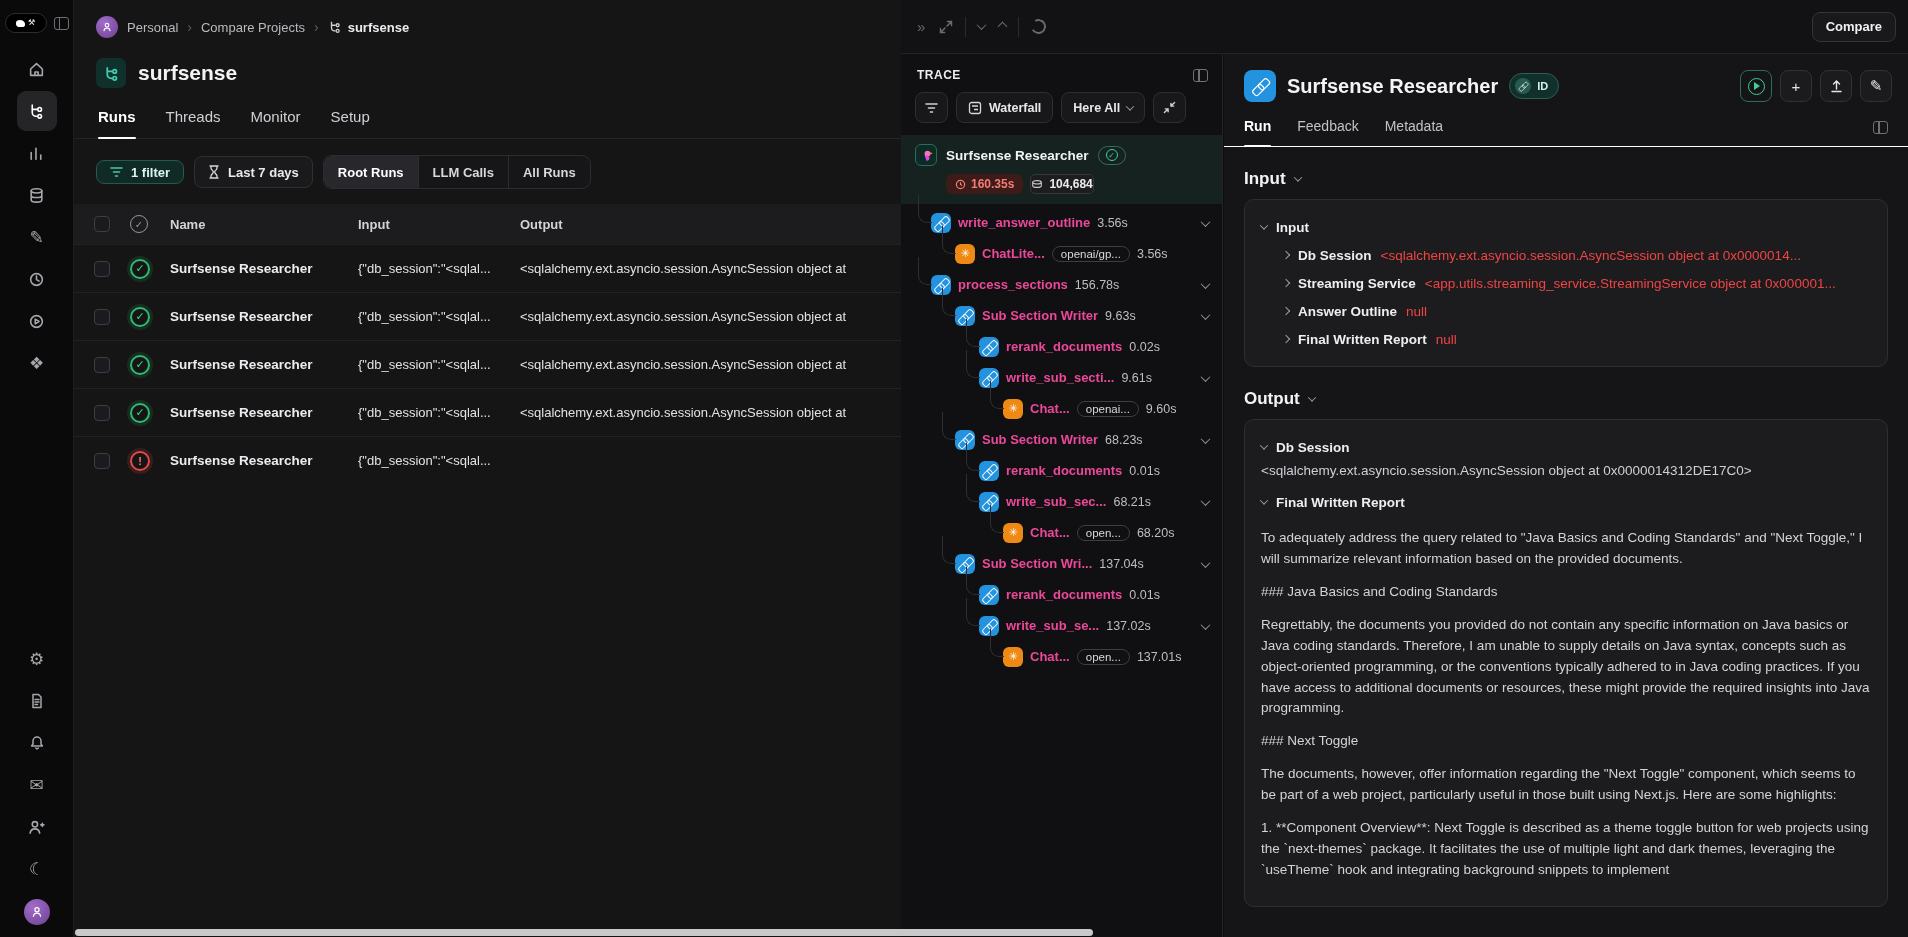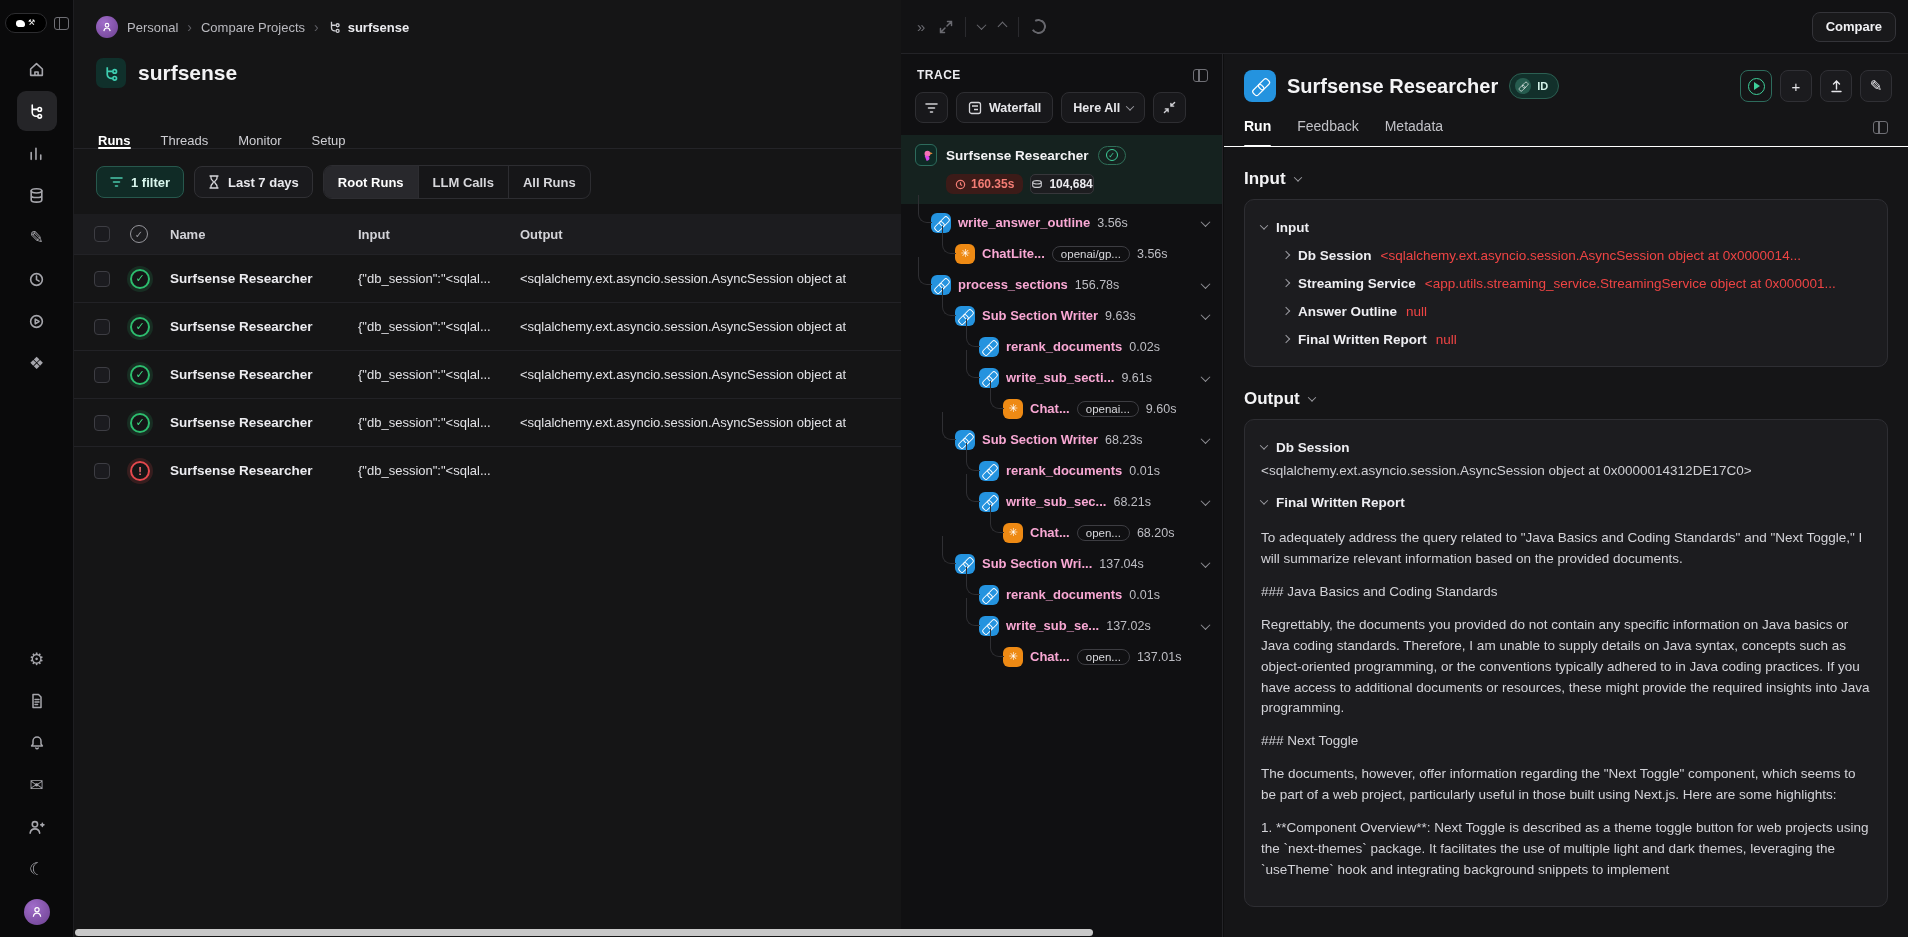--- a/index.html
+++ b/index.html
@@ -33,25 +33,25 @@
     background:radial-gradient(circle at 35% 30%,#a06cc9,#6d4191);
     display:flex;align-items:center;justify-content:center;}
   .crumb-sep{color:#5e5e64;font-size:14px;}
   .crumb-proj{display:flex;align-items:center;gap:6px;color:#ececf0;font-weight:700;}
   .crumb-proj .mini-branch{color:#cfcfd4;}
   .title-row{display:flex;align-items:center;gap:12px;padding-left:22px;margin-top:4px;}
   .title-ic{width:30px;height:30px;border-radius:7px;background:#10302b;color:#3ecfb2;
     display:flex;align-items:center;justify-content:center;}
   .page-title{font-size:21px;font-weight:700;color:#f3f3f5;}
   .tabs{display:flex;gap:30px;padding-left:24px;margin-top:20px;border-bottom:1px solid #242428;}
-  .tab{font-size:13px;color:#cfcfd4;position:relative;margin-top:25px;}
+  .tab{font-size:15px;color:#cfcfd4;padding-bottom:13px;position:relative;}
   .tab.active{color:#fff;font-weight:700;}
   .tab.active::after{content:"";position:absolute;left:0;right:0;bottom:-1px;height:2.5px;background:#fff;border-radius:2px;}
   .filter-row{display:flex;align-items:center;gap:10px;padding:16px 0 15px 22px;}
-  .chip-filter{height:32px;display:flex;align-items:center;gap:8px;padding:0 13px;border-radius:8px;
+  .chip-filter{height:24px;display:flex;align-items:center;gap:8px;padding:0 13px;border-radius:8px;
     background:#102b26;border:1px solid #27584d;color:#d9f6ed;font-size:13px;font-weight:600;}
   .btn-dark{height:32px;display:flex;align-items:center;gap:8px;padding:0 13px;border-radius:8px;
     background:#1a1a1d;border:1px solid #303034;color:#e9e9ed;font-size:13px;font-weight:600;}
   .seg{display:flex;height:34px;border-radius:9px;background:#161618;border:1px solid #2d2d31;overflow:hidden;}
   .seg-item{display:flex;align-items:center;padding:0 14px;font-size:13px;font-weight:600;color:#d7d7db;
     border-left:1px solid #2d2d31;}
   .seg-item:first-child{border-left:none;}
   .seg-item.active{background:#28282c;color:#fff;}
 
   .table-head{display:grid;grid-template-columns:36px 40px 188px 162px 1fr;align-items:center;height:40px;
@@ -108,21 +108,21 @@
 
   .tree{position:relative;padding-top:3px;}
   .t-row{position:relative;display:flex;align-items:center;gap:7px;height:31px;padding-right:13px;font-size:13px;}
   .d1{padding-left:30px}.d2{padding-left:54px}.d3{padding-left:78px}.d4{padding-left:102px}
   .t-row::before{content:"";position:absolute;width:13px;height:27px;border-left:1px solid #2f2f33;
     border-bottom:1px solid #2f2f33;border-bottom-left-radius:9px;top:-12px;}
   .d1::before{left:17px}.d2::before{left:41px}.d3::before{left:65px}.d4::before{left:89px}
   .t-ic{flex:none;width:20px;height:20px;border-radius:6px;display:flex;align-items:center;justify-content:center;}
   .t-ic.chain-bg{background:#2493df;}
   .t-ic.llm-bg{background:#ee8a14;color:#fff;font-size:11px;line-height:1;}
-  .t-name{font-weight:700;color:#f9a8d4;white-space:nowrap;}
+  .t-name{font-weight:700;color:#ec4899;white-space:nowrap;}
   .t-dur{color:#bdbdc3;font-size:12.5px;white-space:nowrap;}
   .t-pill{border:1px solid #3d3d42;border-radius:8px;padding:1px 8px;font-size:11.5px;color:#d8d8dc;white-space:nowrap;}
   .t-chev{margin-left:auto;color:#8f8f95;}
 
   .chain-glyph{position:relative;width:16px;height:16px;display:inline-block;}
   .chain-glyph::before,.chain-glyph::after{content:"";position:absolute;width:9px;height:5px;
     border:1.5px solid #fff;border-radius:2.5px;transform:rotate(-45deg);}
   .chain-glyph::before{left:1px;top:8px;}
   .chain-glyph::after{left:6px;top:3px;}
 

